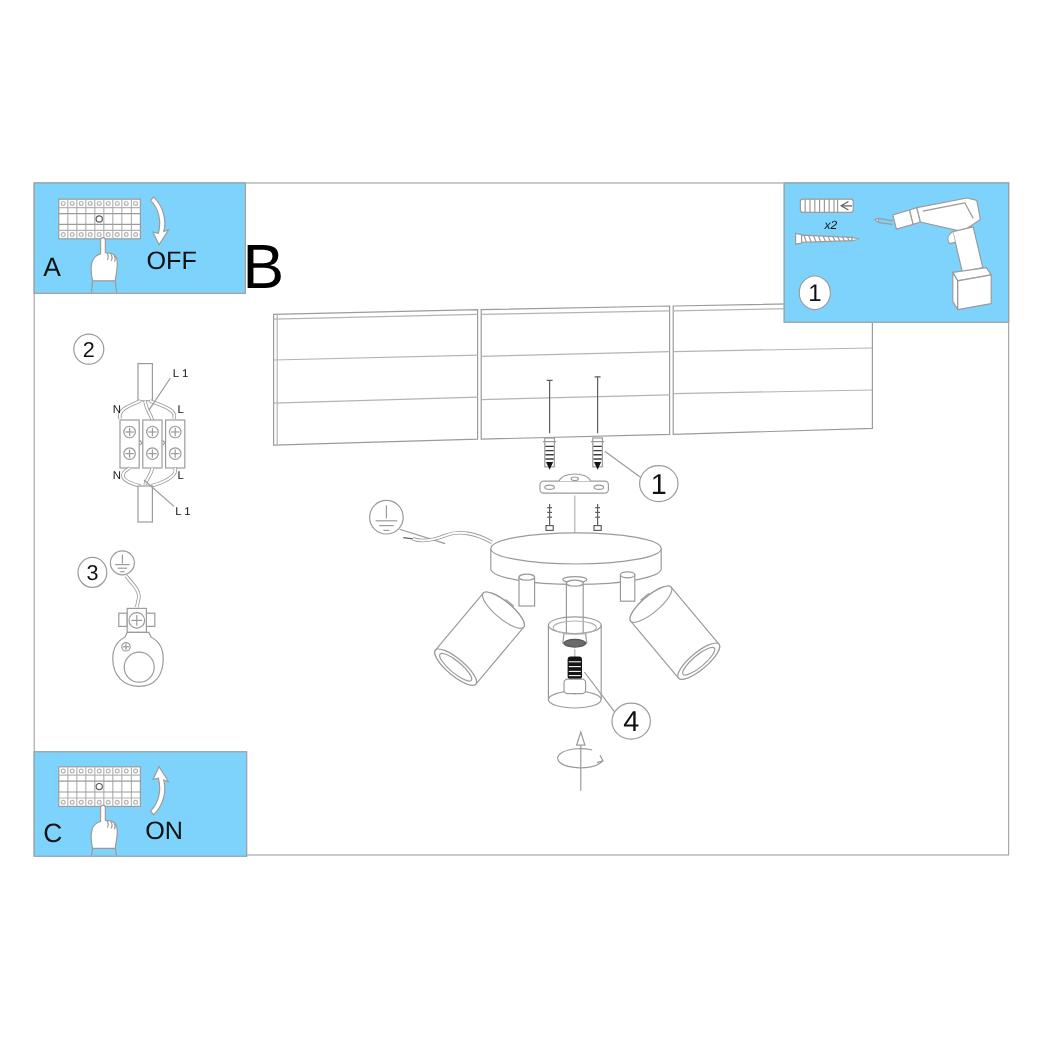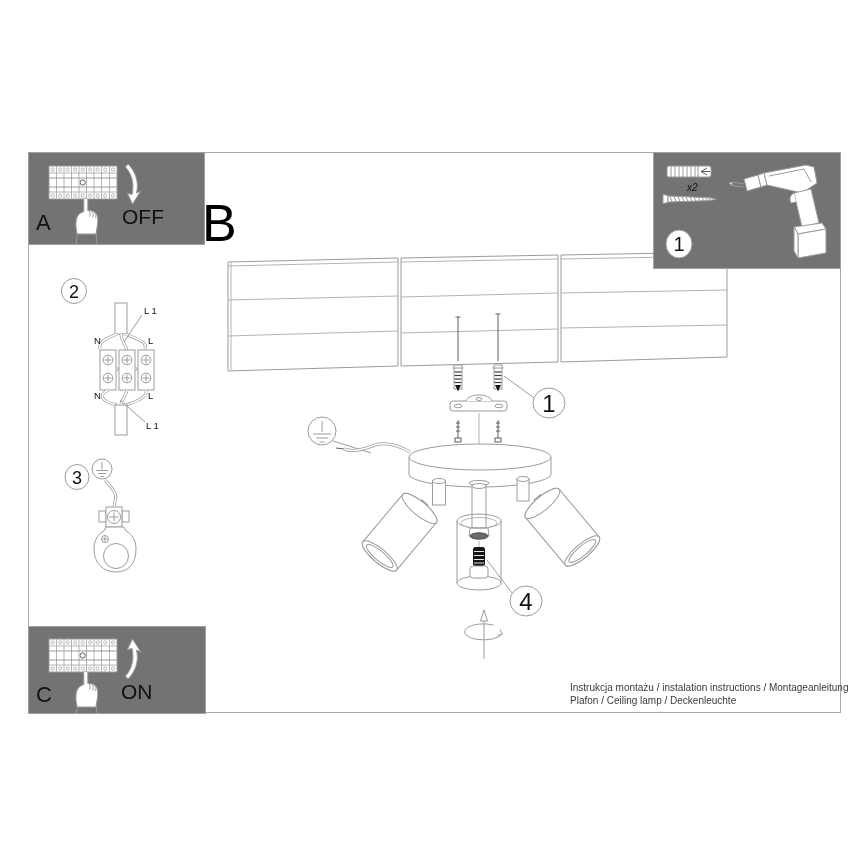--- a/index.html
+++ b/index.html
@@ -1,20 +1,20 @@
 <!DOCTYPE html>
 <html><head>
 <meta charset="utf-8">
 <style>
   html,body{margin:0;padding:0;background:#fff;}
   .page{position:relative;width:868px;height:868px;background:#ffffff;overflow:hidden;
         font-family:"Liberation Sans",sans-serif;}
   .frame{position:absolute;left:28px;top:152px;width:813px;height:561px;
          border:1px solid #a8a8a8;background:#fff;box-sizing:border-box;z-index:0;}
-  .box{position:absolute;border:1px solid #a0a0a0;background:#737373;box-sizing:border-box;z-index:2;}
+  .box{position:absolute;border:1px solid #a0a0a0;background:#7dd3fc;box-sizing:border-box;z-index:2;}
   #box-a{left:28px;top:152px;width:177px;height:93px;}
   #box-c{left:28px;top:626px;width:178px;height:88px;}
   #box-kit{left:653px;top:152px;width:188px;height:117px;}
   #letter-b{position:absolute;left:202px;top:197px;font-size:52px;color:#000;z-index:1;line-height:1;}
   #sec2{position:absolute;left:50px;top:270px;z-index:1;}
   #sec3{position:absolute;left:55px;top:450px;z-index:1;}
   #main-ill{position:absolute;left:210px;top:248px;z-index:1;}
   #footer{position:absolute;left:570px;top:681px;z-index:1;color:#3a3a3a;font-size:10px;line-height:13px;white-space:nowrap;}
   svg{display:block;}
   svg text{font-family:"Liberation Sans",sans-serif;fill:#111;}
@@ -473,18 +473,14 @@
         <path class="s" d="M 4.2,36 L 3.2,42 M 23,36 L 24.2,42"></path>
       </g>
       <g>
         <path class="sf" d="M 99,52 C 107,44 110,33 107.5,23 L 111.5,24.5 L 103.5,12 L 98.5,22.5 L 103,21.5 C 105.5,32 103,42 96.5,49 Z"></path>
       </g>
       <text class="t-letter" x="7" y="75">C</text>
       <text class="t-action" x="92" y="72">ON</text>
     </svg>
   </div>
 
-  <div id="footer">
-    <div>Instrukcja montażu / instalation instructions / Montageanleitung</div>
-    <div>Plafon / Ceiling lamp / Deckenleuchte</div>
-  </div>
 
 </div>
 
 </body></html>

